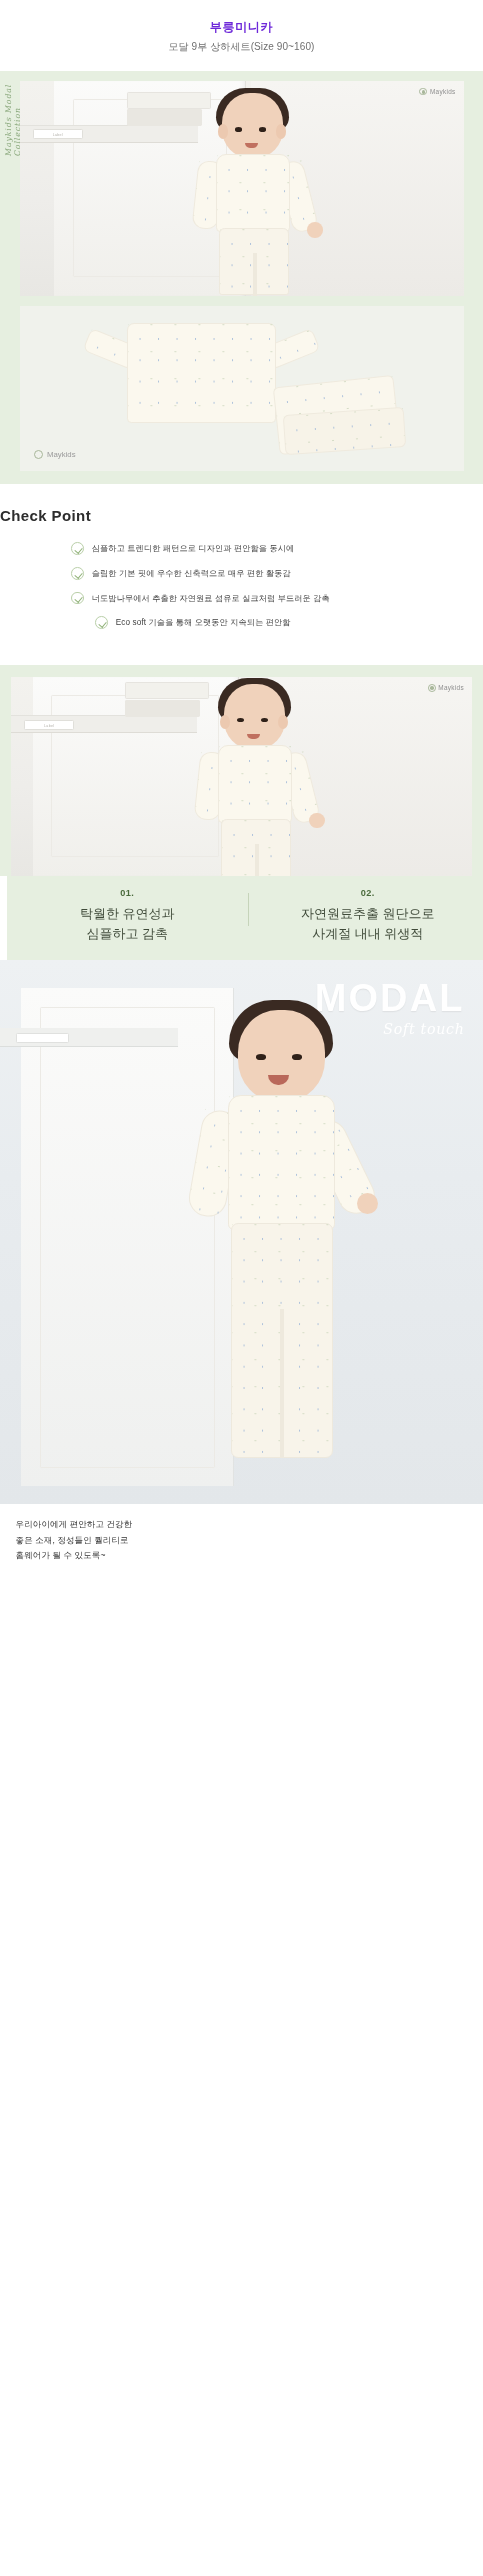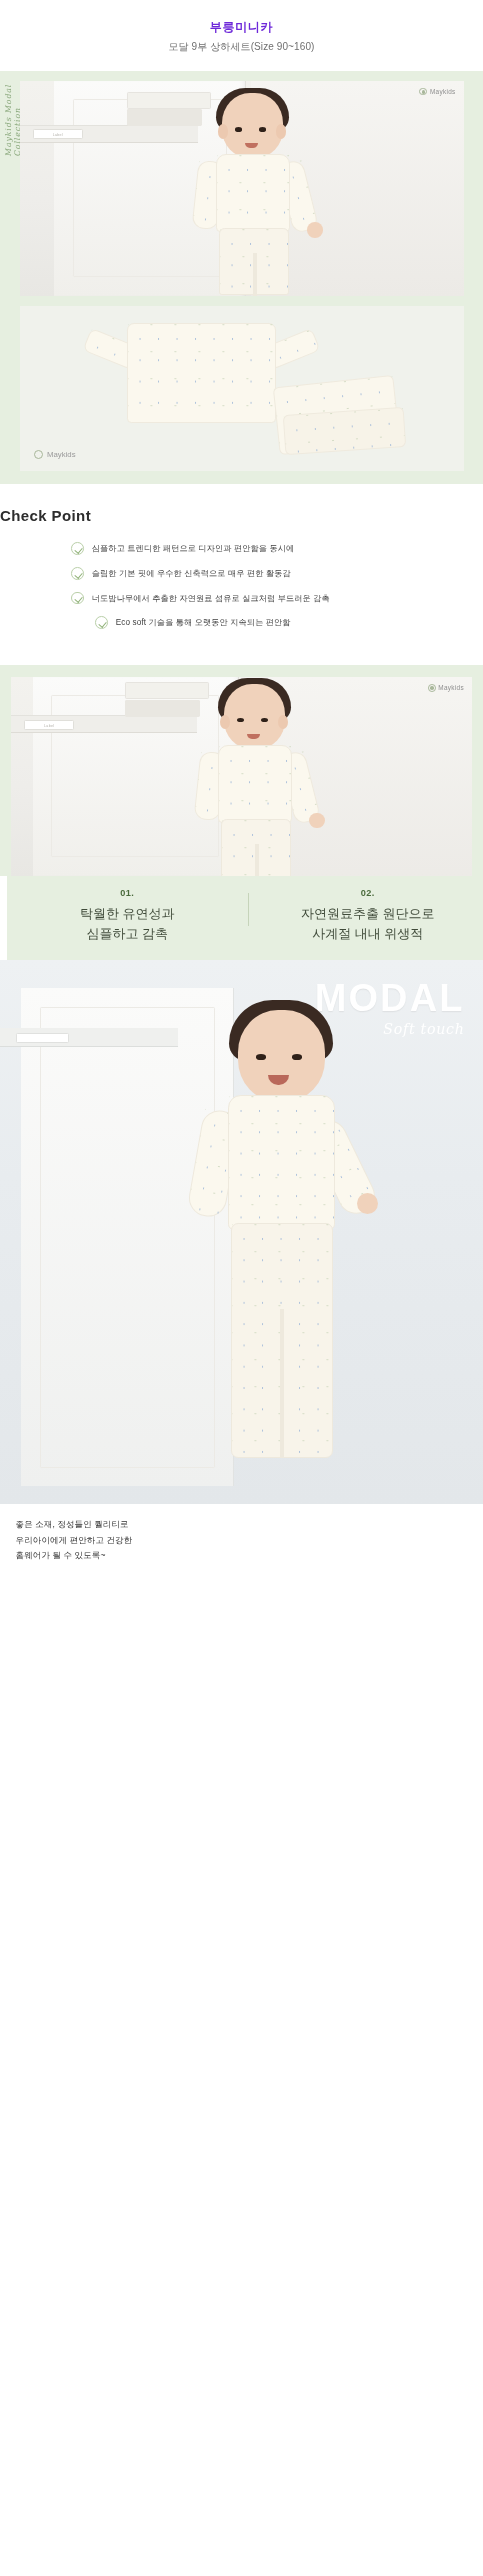--- a/index.html
+++ b/index.html
@@ -456,17 +456,17 @@
         <div class="dots"></div>
       </div>
     <div class="m-hand"></div>
     <div class="m-pants">
         <div class="dots"></div>
       </div>
   </div>
 </div>
 
 <div class="footer">
+  <p>우리아이에게 편안하고 건강한</p>
   <p>좋은 소재, 정성들인 퀄리티로</p>
-  <p>우리아이에게 편안하고 건강한</p>
   <p>홈웨어가 될 수 있도록~</p>
 </div>
 
 
 </body></html>

